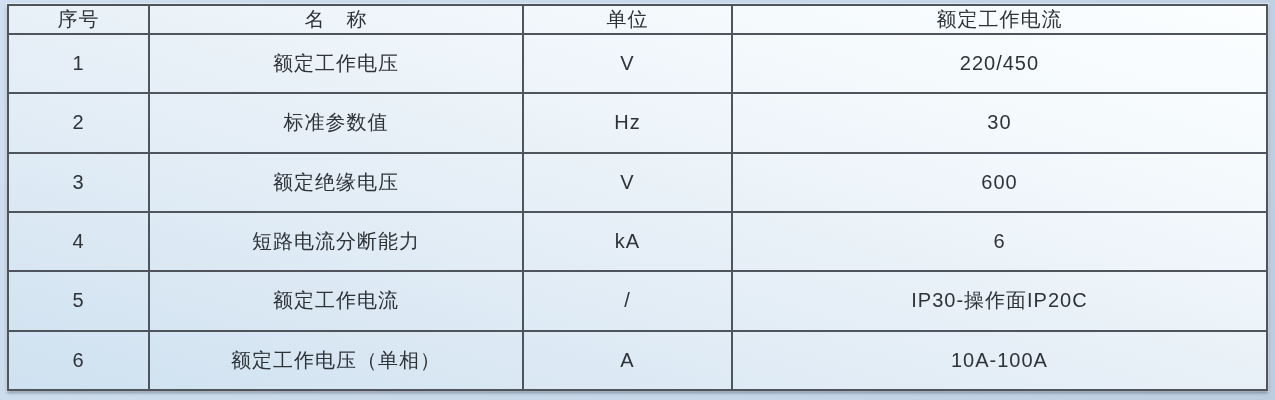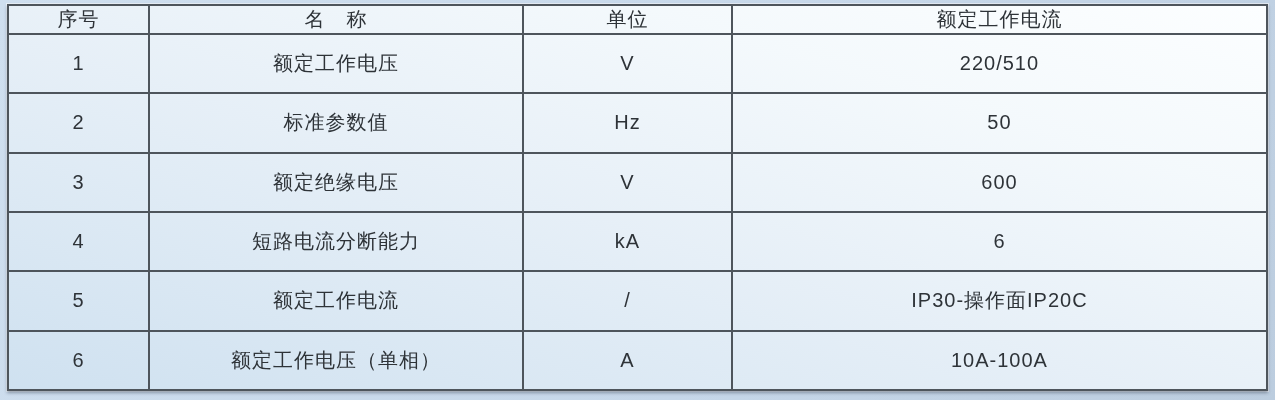--- a/index.html
+++ b/index.html
@@ -68,27 +68,27 @@
           <th>名　称</th>
           <th>单位</th>
           <th>额定工作电流</th>
         </tr>
       </thead>
       <tbody>
         <tr>
           <td>1</td>
           <td>额定工作电压</td>
           <td>V</td>
-          <td>220/510</td>
+          <td>220/450</td>
         </tr>
         <tr>
           <td>2</td>
           <td>标准参数值</td>
           <td>Hz</td>
-          <td>50</td>
+          <td>30</td>
         </tr>
         <tr>
           <td>3</td>
           <td>额定绝缘电压</td>
           <td>V</td>
           <td>600</td>
         </tr>
         <tr>
           <td>4</td>
           <td>短路电流分断能力</td>

